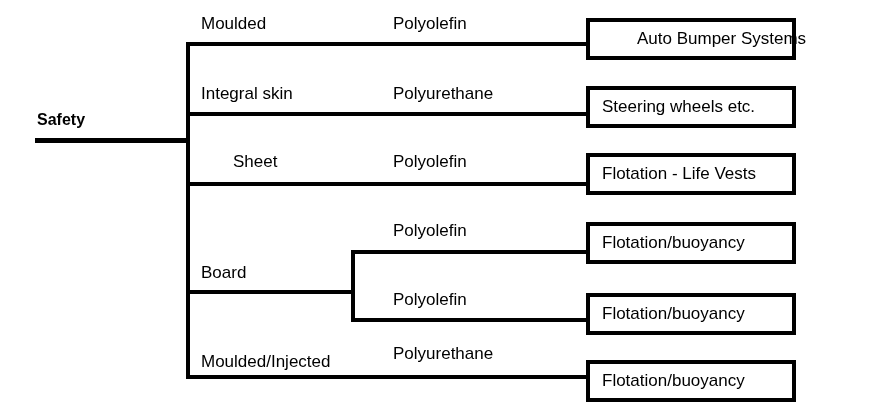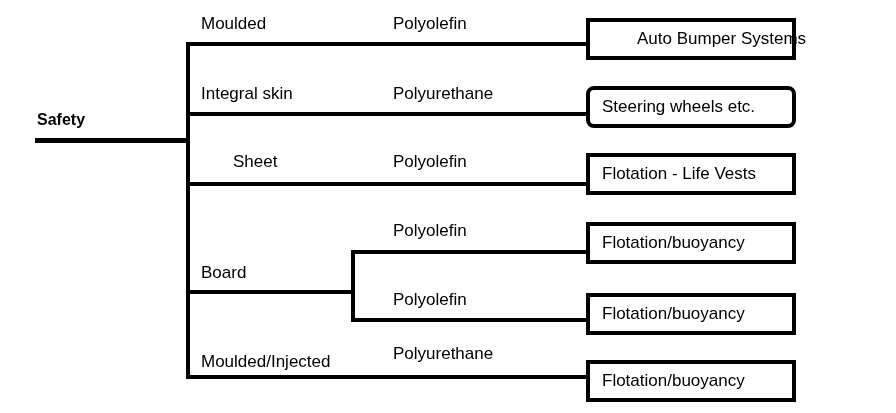--- a/index.html
+++ b/index.html
@@ -70,21 +70,21 @@
   <span class="lbl col-material" style="top:14px;">Polyolefin</span>
   <span class="lbl col-material" style="top:84px;">Polyurethane</span>
   <span class="lbl col-material" style="top:152px;">Polyolefin</span>
   <span class="lbl col-material" style="top:221px;">Polyolefin</span>
   <span class="lbl col-material" style="top:290px;">Polyolefin</span>
   <span class="lbl col-material" style="top:344px;">Polyurethane</span>
 
   <div class="node-box" style="top:18px;padding-left:47px;">
     <span>Auto Bumper Systems</span>
   </div>
-  <div class="node-box" style="top:86px;border-radius:8px;">
+  <div class="node-box" style="top:86px;">
     <span>Steering wheels etc.</span>
   </div>
   <div class="node-box" style="top:153px;">
     <span>Flotation - Life Vests</span>
   </div>
   <div class="node-box" style="top:222px;">
     <span>Flotation/buoyancy</span>
   </div>
   <div class="node-box" style="top:293px;">
     <span>Flotation/buoyancy</span>

